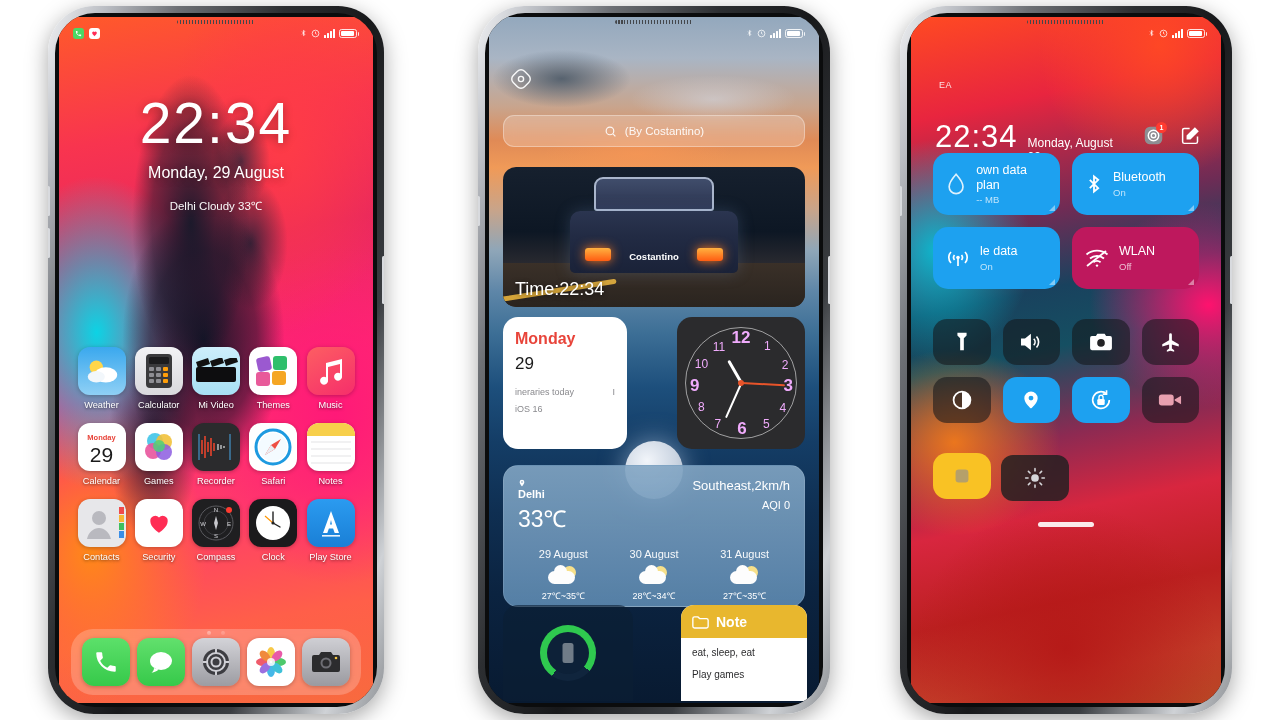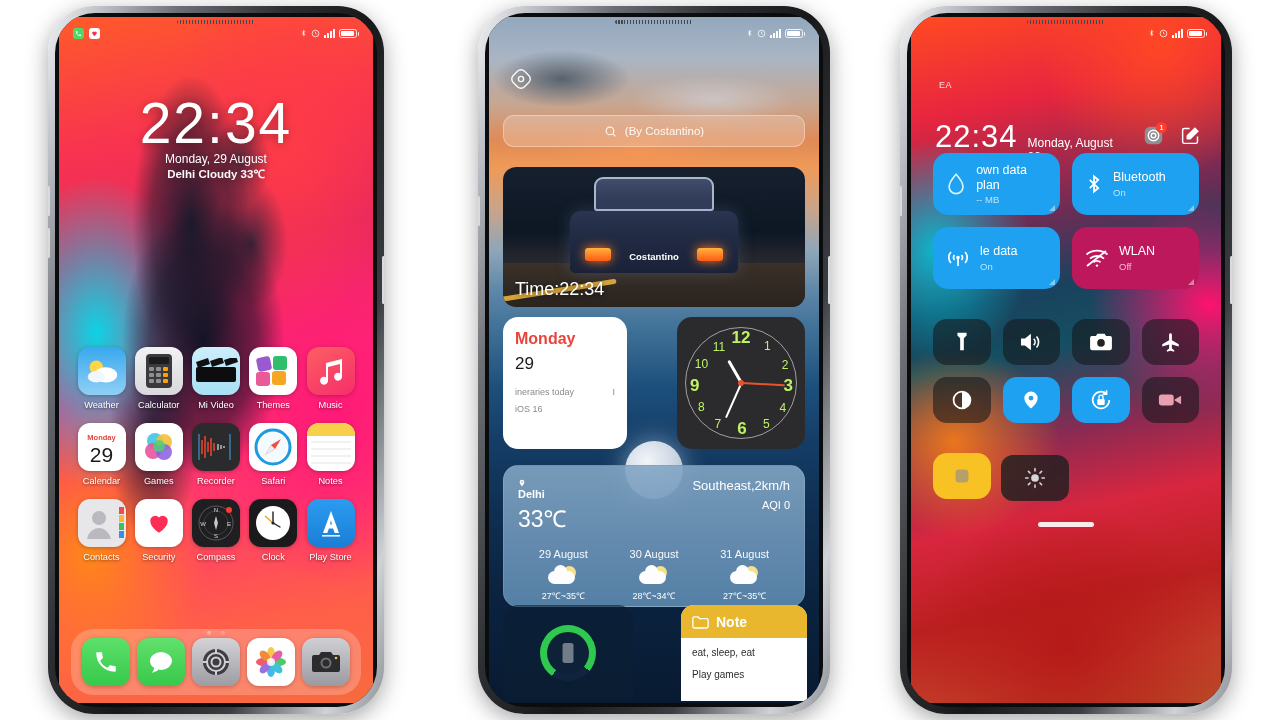--- a/index.html
+++ b/index.html
@@ -49,22 +49,22 @@
   .smoke { position:absolute; inset:0; pointer-events:none;
     background:
       radial-gradient(ellipse 26% 30% at 42% 30%, rgba(14,24,40,.92) 0%, rgba(14,24,40,.5) 48%, rgba(14,24,40,0) 72%),
       radial-gradient(ellipse 34% 26% at 46% 47%, rgba(10,18,34,.95) 0%, rgba(10,18,34,.55) 50%, rgba(10,18,34,0) 76%),
       radial-gradient(ellipse 20% 20% at 30% 62%, rgba(12,22,38,.9) 0%, rgba(12,22,38,0) 72%),
       radial-gradient(ellipse 16% 13% at 61% 33%, rgba(18,30,48,.8) 0%, rgba(18,30,48,0) 74%),
       radial-gradient(ellipse 12% 9% at 58% 21%, rgba(22,34,54,.7) 0%, rgba(22,34,54,0) 76%); }
   .clock1 { position:absolute; top:78px; left:0; right:0; text-align:center; z-index:10;
     color:#fff; text-shadow:0 2px 10px rgba(0,0,0,.32); }
   .clock1 .t { font-size:57px; font-weight:300; letter-spacing:2px; line-height:1; }
-  .clock1 .d { font-size:12px; font-weight:500; }
-  .clock1 .w { font-size:11.5px; font-weight:700; margin-top:0; opacity:.97; }
+  .clock1 .d { font-size:16px; font-weight:500; margin-top:12px; }
+  .clock1 .w { font-size:11.5px; font-weight:400; margin-top:16px; opacity:.97; }
 
   .grid1 { position:absolute; left:14px; right:14px; top:330px; z-index:10; }
   .row { display:flex; justify-content:space-between; margin-bottom:13px; }
   .app { width:57px; text-align:center; }
   .app .ico { width:48px; height:48px; border-radius:12px; margin:0 auto;
     position:relative; overflow:hidden; box-shadow:0 1px 4px rgba(0,0,0,.25);
     display:flex; align-items:center; justify-content:center; }
   .app .nm { margin-top:5px; font-size:9.2px; color:#fff; text-shadow:0 1px 3px rgba(0,0,0,.6);
     white-space:nowrap; }
   .dots { position:absolute; left:0; right:0; top:604px; text-align:center; z-index:10; }
@@ -124,21 +124,21 @@
     background:#fff; border-radius:15px; padding:13px 12px; }
   .calw .day { color:#e8443a; font-size:16px; font-weight:600; }
   .calw .num { color:#1a1a1a; font-size:17px; font-weight:400; margin-top:6px; }
   .calw .mi { color:#8a8a8e; font-size:9px; margin-top:13px; display:flex;
     justify-content:space-between; }
   .calw .mi2 { color:#8a8a8e; font-size:9px; margin-top:7px; }
   .clockw { position:absolute; top:300px; right:14px; width:128px; height:132px; z-index:12;
     background:#2b2b2d; border-radius:15px; display:flex; align-items:center; justify-content:center; }
   .dial { position:relative; width:112px; height:112px; border-radius:50%;
     border:1.5px solid rgba(255,255,255,.55); }
-  .dial .n { position:absolute; color:#bef264; font-size:12px; transform:translate(-50%,-50%); }
+  .dial .n { position:absolute; color:#f0abfc; font-size:12px; transform:translate(-50%,-50%); }
   .dial .n.big { font-size:17px; font-weight:700; }
   .hand { position:absolute; left:50%; bottom:50%; transform-origin:50% 100%;
     border-radius:2px; background:#fff; }
   .hand.sec { background:#e8542a; }
   .pin { position:absolute; left:50%; top:50%; width:6px; height:6px; margin:-3px 0 0 -3px;
     border-radius:50%; background:#e8542a; }
   .moon { position:absolute; left:50%; transform:translateX(-50%); top:424px; width:58px;
     height:58px; border-radius:50%; z-index:11;
     background:radial-gradient(circle at 38% 34%, #f2f5fa 0%, #cbd5e2 55%, #9fb0c4 100%);
     box-shadow:0 0 26px rgba(200,220,245,.55); }

